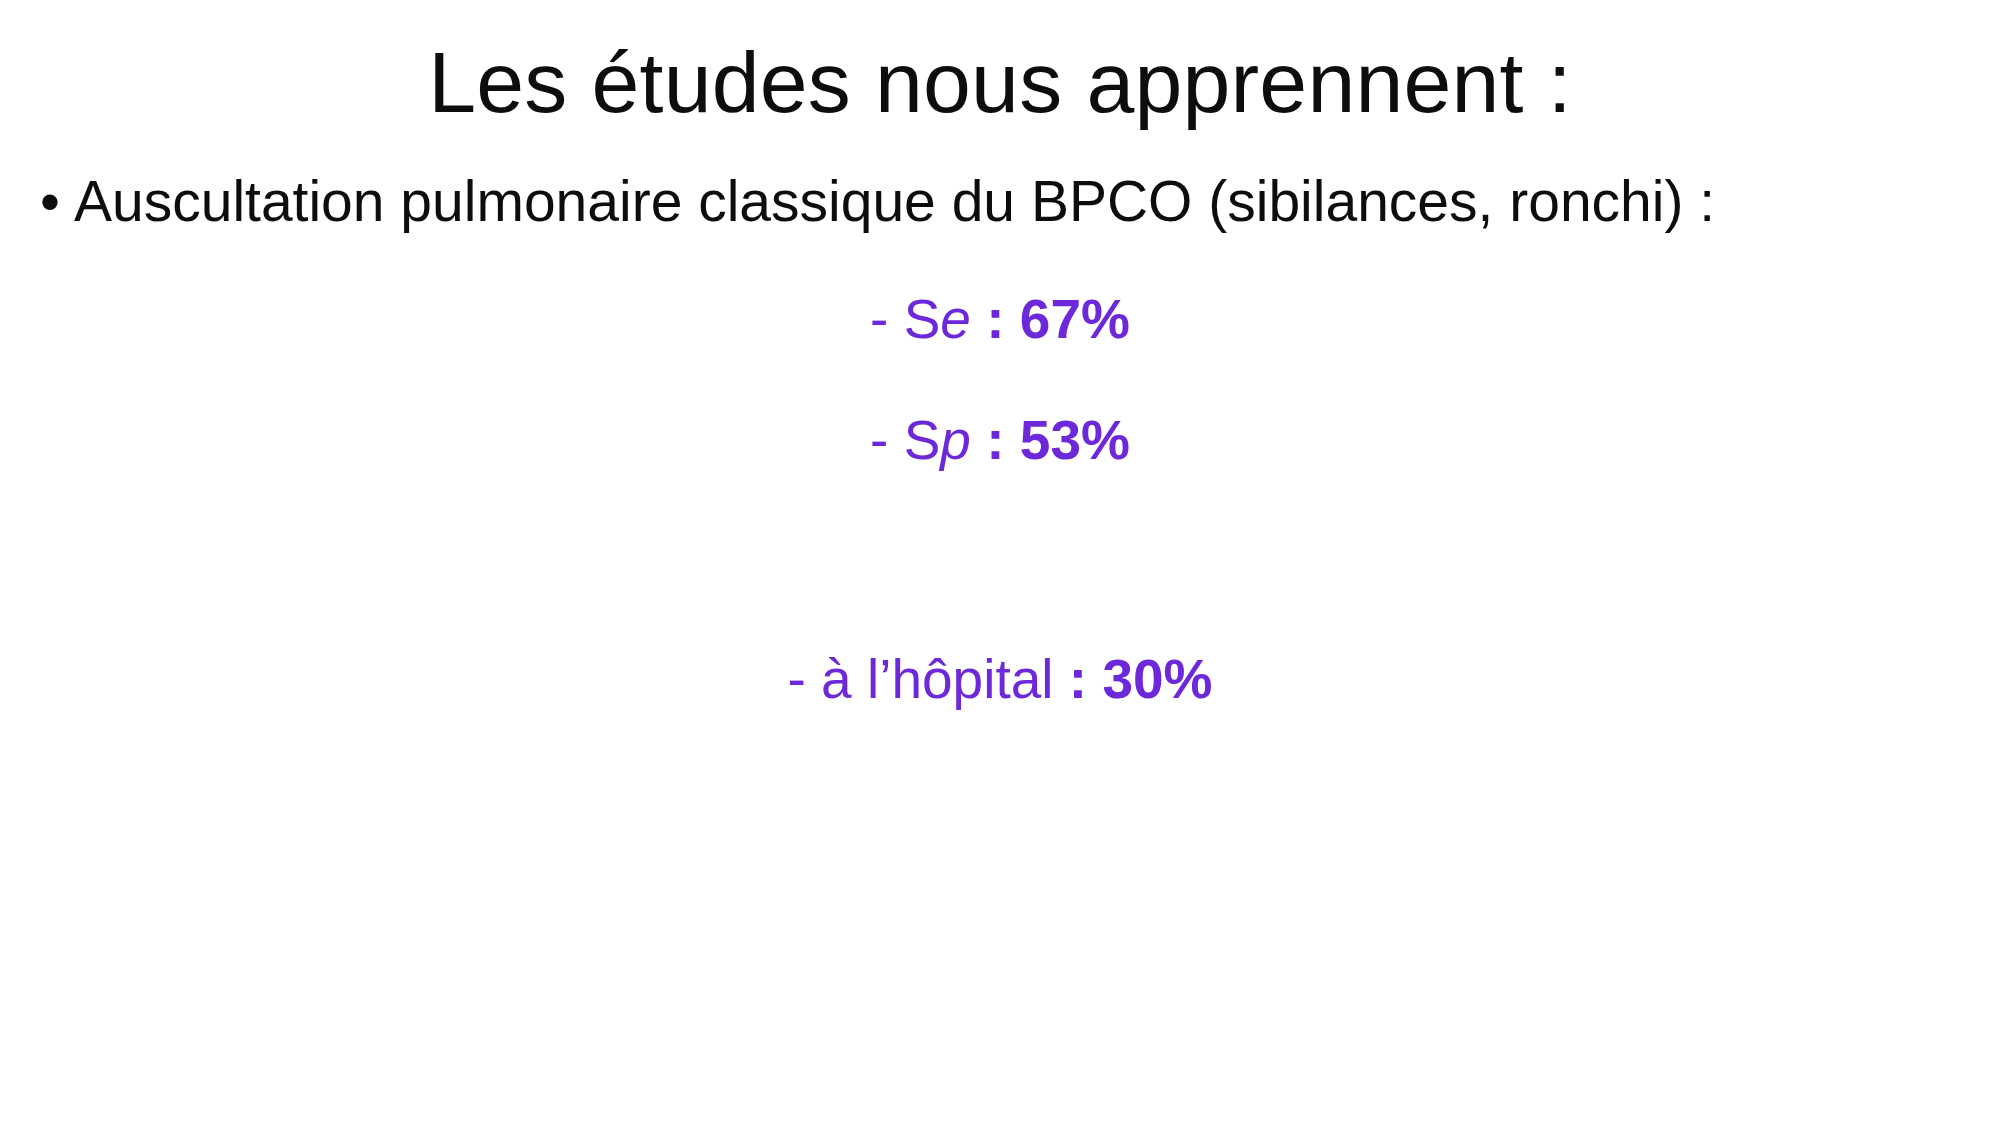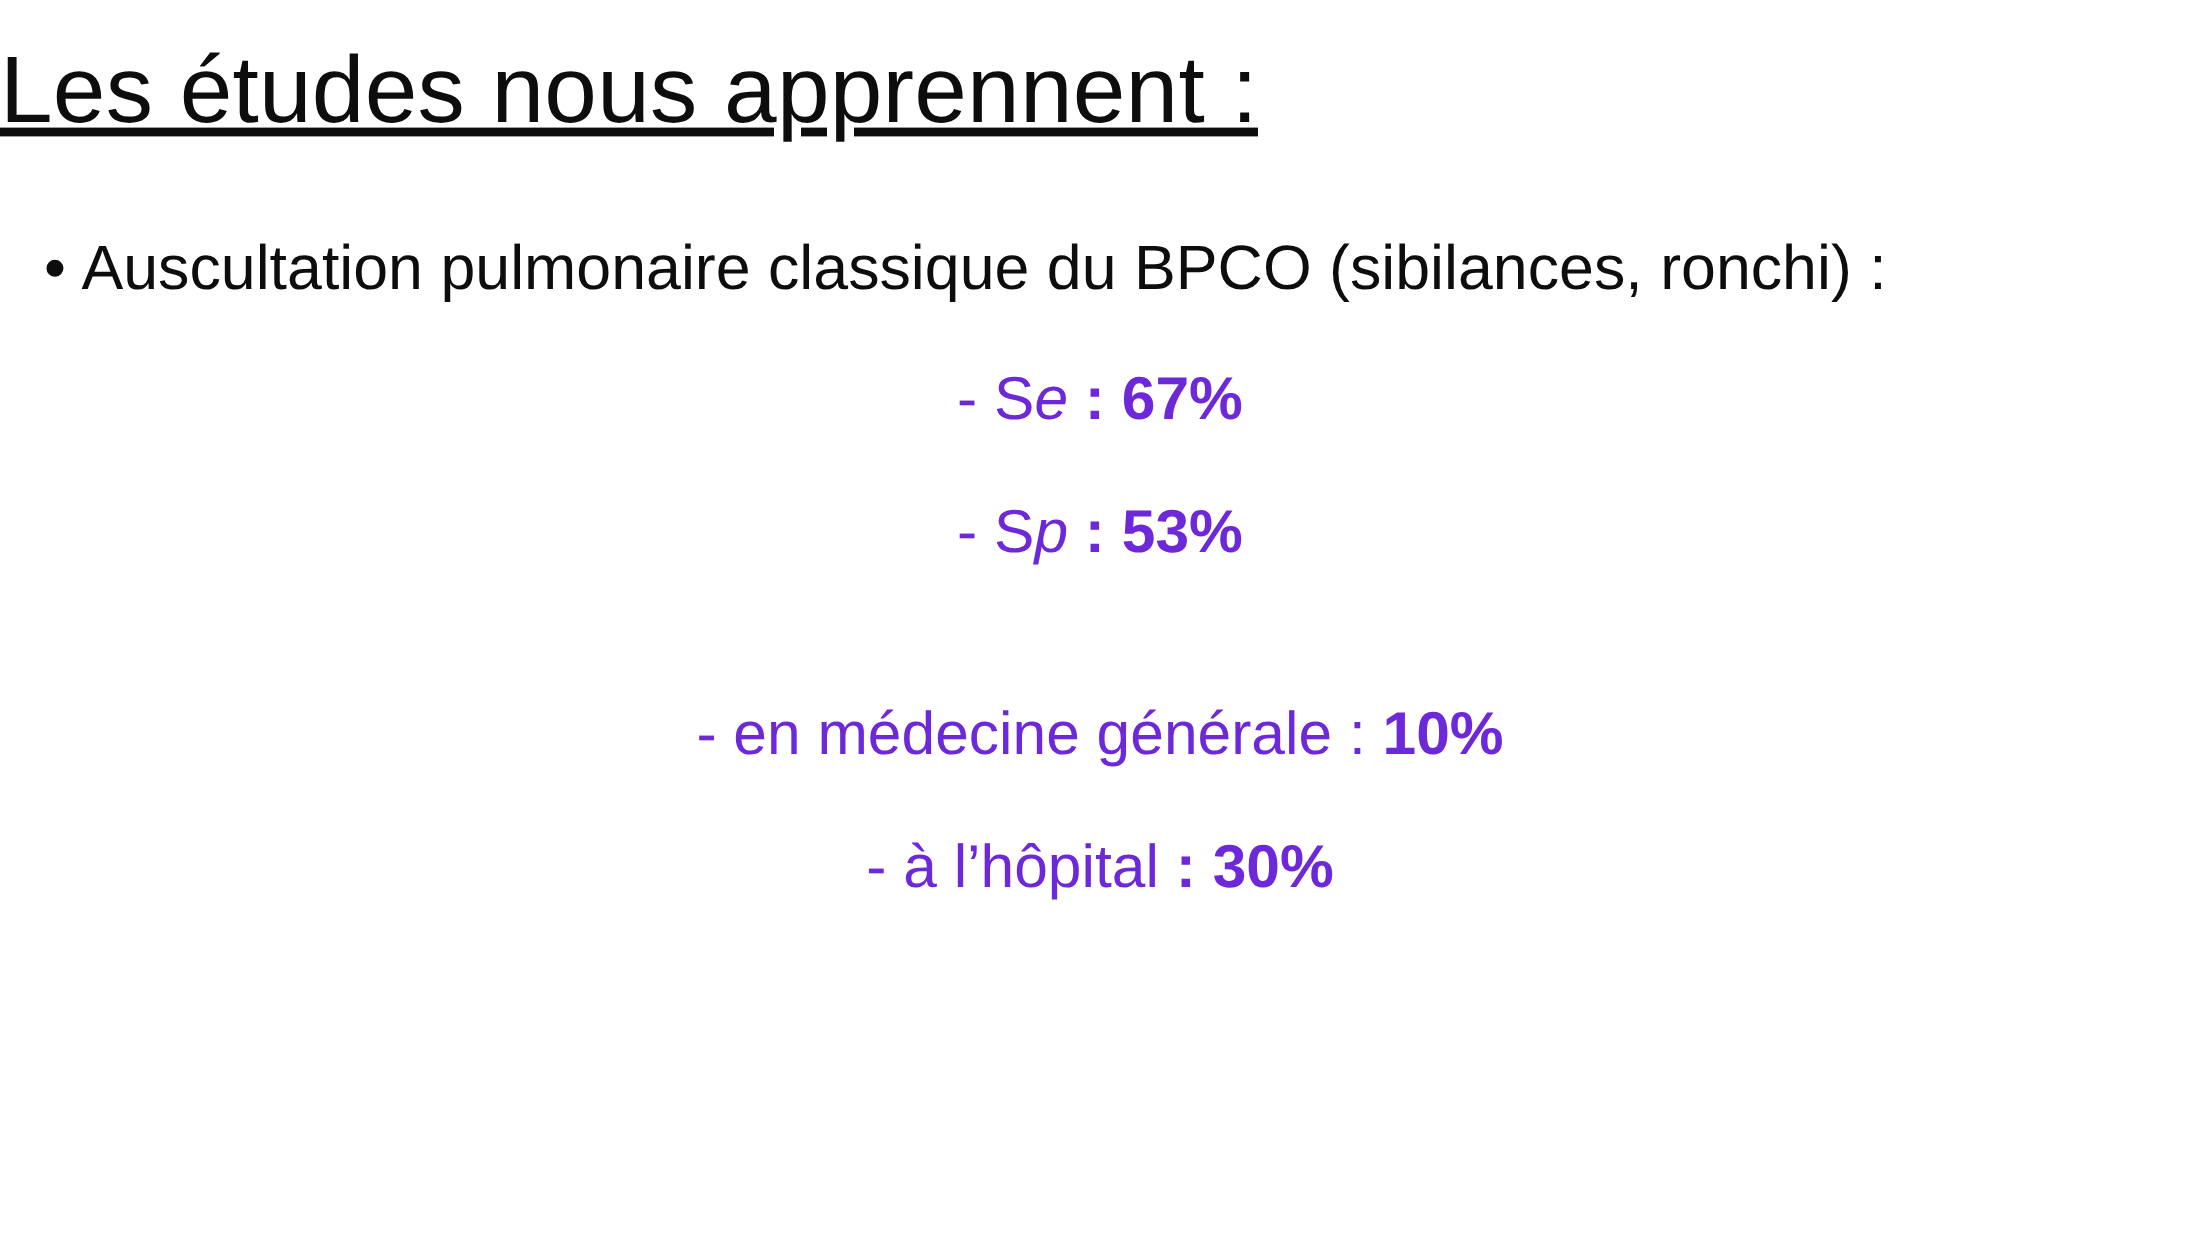--- a/index.html
+++ b/index.html
@@ -15,31 +15,30 @@
     overflow: hidden;
   }
   .slide {
     position: relative;
     width: 2000px;
     height: 1125px;
     box-sizing: border-box;
     padding: 0;
   }
   .slide-title {
-    text-align: left;
+    text-align: center;
     font-size: 86px;
     font-weight: 400;
     line-height: 1.1;
     margin: 35px 0 0 0;
     letter-spacing: 0.2px;
     color: #0d0d0d;
-    text-decoration: underline;
   }
   .body-block {
-    margin-top: 81px;
+    margin-top: 38px;
     padding: 0 30px 0 30px;
   }
   .bullet-line {
     display: block;
     font-size: 57px;
     line-height: 1.18;
     text-align: left;
     margin: 0 0 0 10px;
     color: #0d0d0d;
     white-space: pre;
@@ -79,20 +78,19 @@
 
     <div class="gap-md"></div>
 
     <div class="sub-line"><span>- S</span><span class="italic">p</span><span class="bold"> : </span><span class="bold">53%</span></div>
 
     <div class="gap-lg"></div>
 
 
     <div class="gap-md"></div>
 
-    <div class="sub-line"><span>- en médecine générale : </span><span class="bold">10%</span></div>
 
     <div class="gap-md"></div>
 
     <div class="sub-line"><span>- à l’hôpital </span><span class="bold">: </span><span class="bold">30%</span></div>
 
   </div>
 </div>
 
 </body></html>

